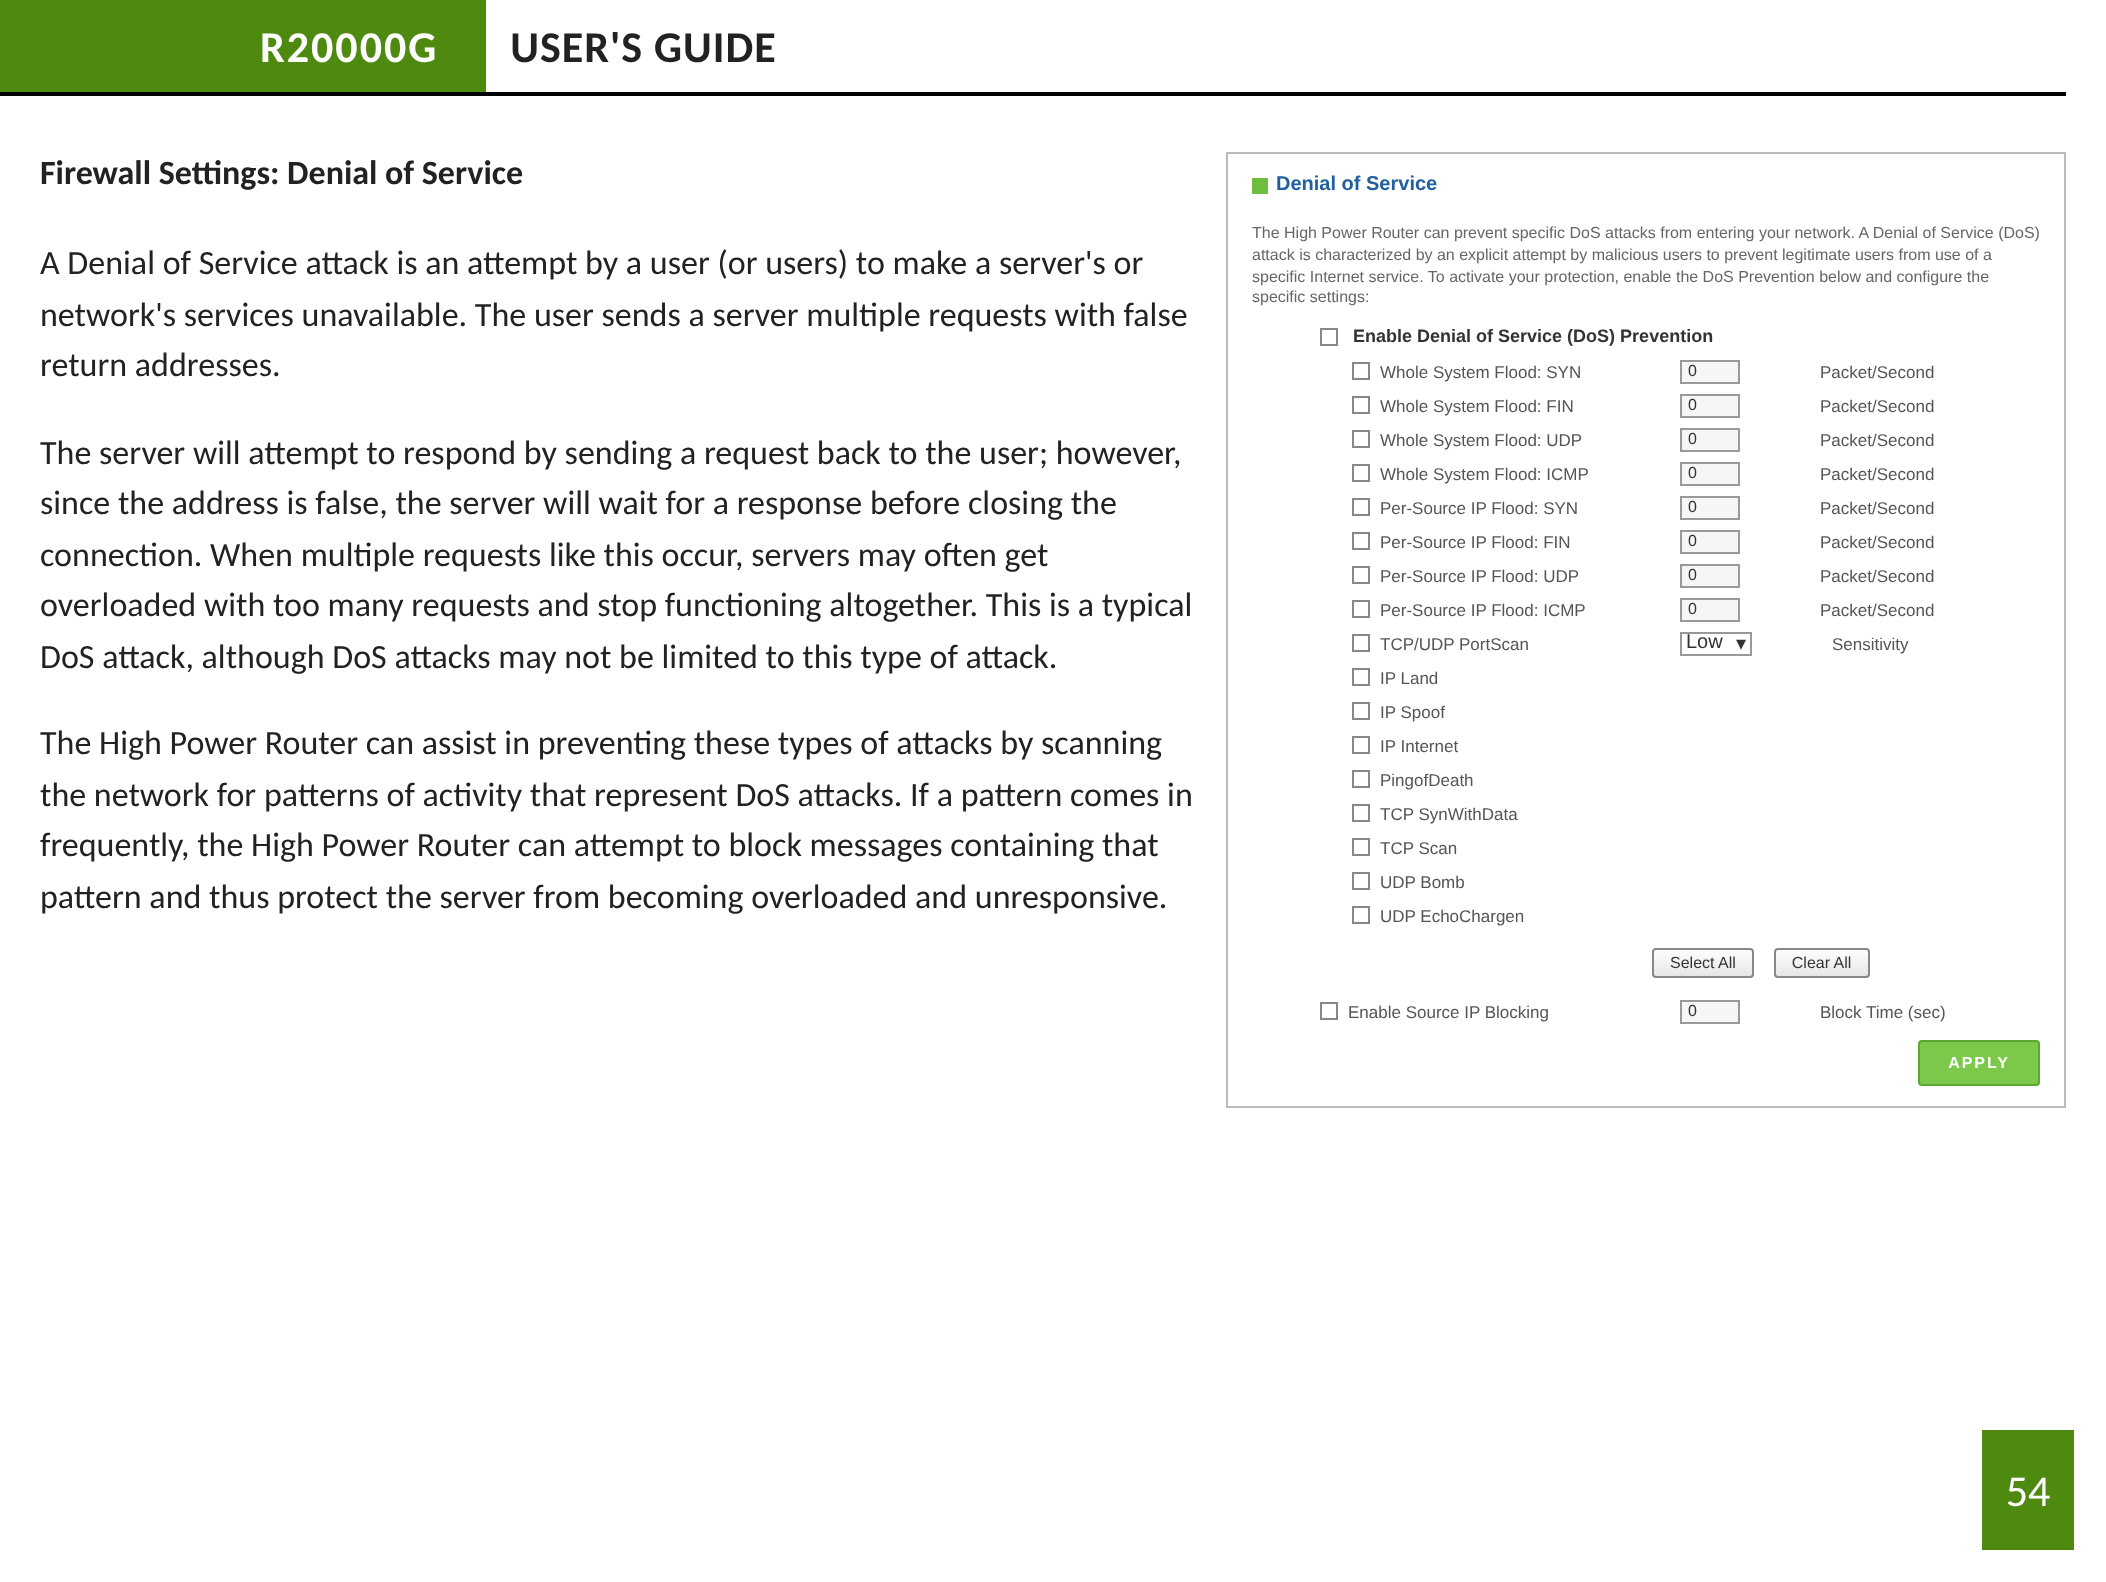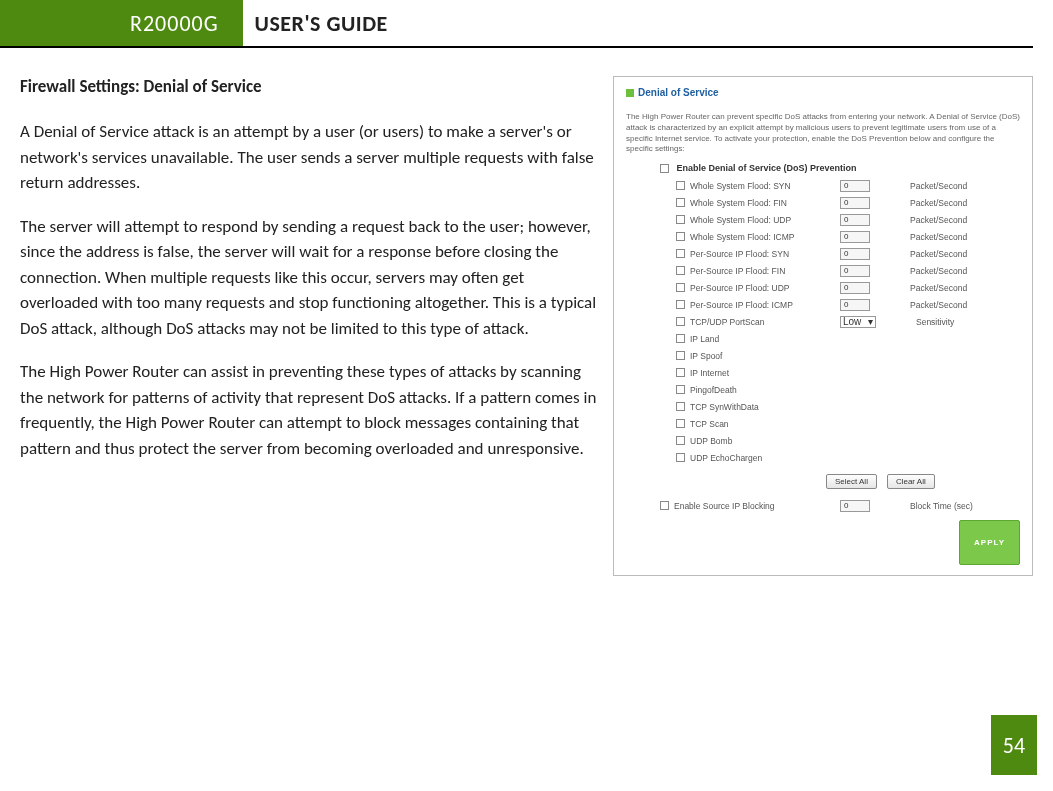--- a/index.html
+++ b/index.html
@@ -16,21 +16,21 @@
   .header {
     display: flex;
     align-items: stretch;
     border-bottom: 2px solid #000;
     height: 46px;
     margin: 0 20px 0 0;
   }
   .header-left {
     background: #4f8a10;
     color: #fff;
-    font-weight: normal;
+    font-weight: bold;
     font-size: 22px;
     display: flex;
     align-items: center;
     padding: 0 24px 0 130px;
     letter-spacing: 1px;
   }
   .header-right {
     font-weight: bold;
     font-size: 22px;
     display: flex;
@@ -156,21 +156,21 @@
     display: flex;
     justify-content: flex-end;
     margin-top: 6px;
   }
   .ss-apply-btn {
     background: #7cc84a;
     color: #fff;
     font-size: 8px;
     font-weight: bold;
     letter-spacing: 1px;
-    padding: 17px 14px;
+    padding: 6px 14px;
     border-radius: 2px;
     border: 1px solid #5aa82f;
   }
   .pagenum-box {
     position: absolute;
     right: 16px;
     bottom: 16px;
     width: 46px;
     height: 60px;
     background: #4f8a10;

